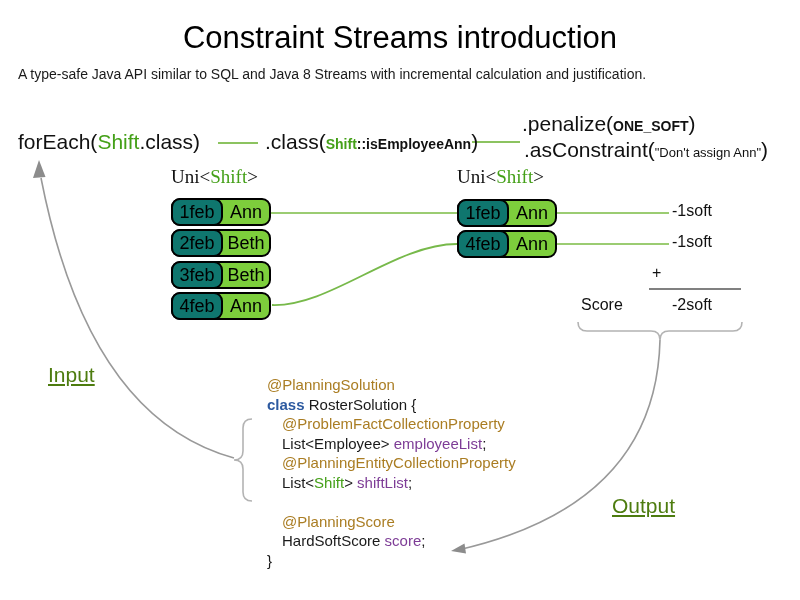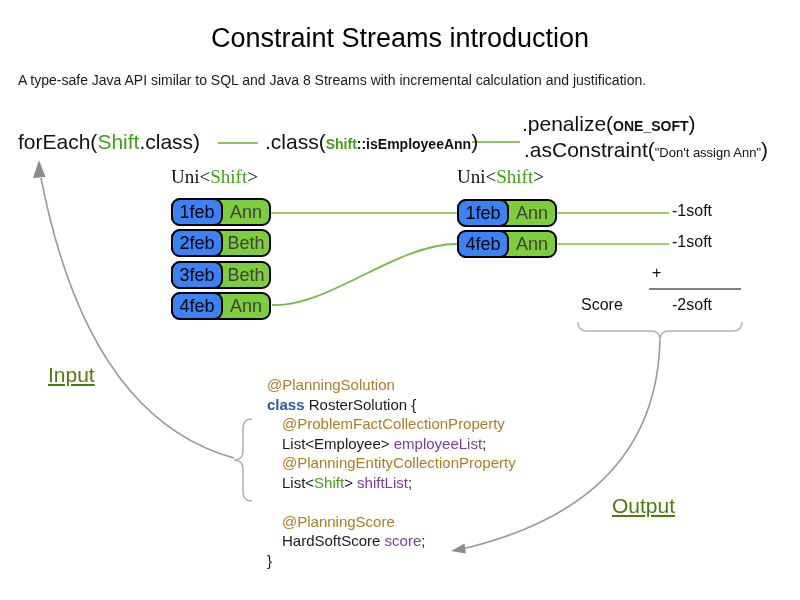--- a/index.html
+++ b/index.html
@@ -2,40 +2,40 @@
 <html><head>
 <meta charset="utf-8">
 <style>
   * { margin: 0; padding: 0; box-sizing: border-box; }
   html, body { width: 800px; height: 600px; }
   body { font-family: "Liberation Sans", sans-serif; background: #fff; overflow: hidden; }
   #stage { position: relative; width: 800px; height: 600px; background: #ffffff; }
   svg.layer { position: absolute; left: 0; top: 0; width: 800px; height: 600px; pointer-events: none; }
 
   .title { position: absolute; left: 0; top: 18px; width: 800px; text-align: center;
-           font-size: 27px; line-height: 40px; color: #000; }
-  .subtitle { position: absolute; left: 0; top: 72px; width: 664px; text-align: center;
+           font-size: 31px; line-height: 40px; color: #000; }
+  .subtitle { position: absolute; left: 0; top: 66px; width: 664px; text-align: center;
               font-size: 14px; color: #1a1a1a; }
 
   .pipe { position: absolute; font-size: 21px; color: #111; white-space: nowrap; }
   .pipe .sm { font-size: 14px; font-weight: bold; }
   .pipe .xs { font-size: 13px; }
   .green { color: #44a018; }
 
   .uni { position: absolute; font-size: 19px; color: #111; white-space: nowrap; font-family: Liberation Serif, serif; }
 
   .srow { position: absolute; width: 100px; height: 28px; background: #7dce3c;
           border: 2px solid #000; border-radius: 9px; }
   .srow .date { position: absolute; left: -2px; top: -2px; width: 52px; height: 28px;
-                background: #3b82f6; border: 2px solid #000; border-radius: 9px;
+                background: #0f766e; border: 2px solid #000; border-radius: 9px;
                 display: flex; align-items: center; justify-content: center;
                 font-size: 18px; color: #000; }
   .srow .name { position: absolute; left: 50px; right: 0; top: 0; bottom: 0;
                 display: flex; align-items: center; justify-content: center;
-                font-size: 18px; color: #404040; }
+                font-size: 18px; color: #000000; }
 
   .scoretext { position: absolute; font-size: 16px; color: #111; white-space: nowrap; }
   .graylabel { position: absolute; font-size: 21px; color: #4d7c0f; white-space: nowrap; text-decoration: underline; }
 
   .code { position: absolute; left: 267px; top: 375px; font-size: 15px; line-height: 19.5px;
           color: #1a1a1a; white-space: nowrap; }
   .code .ind { padding-left: 15px; }
   .code .ann { color: #aa7d23; }
   .code .kw { color: #2d5aa0; font-weight: bold; }
   .code .fld { color: #7d3c96; }

